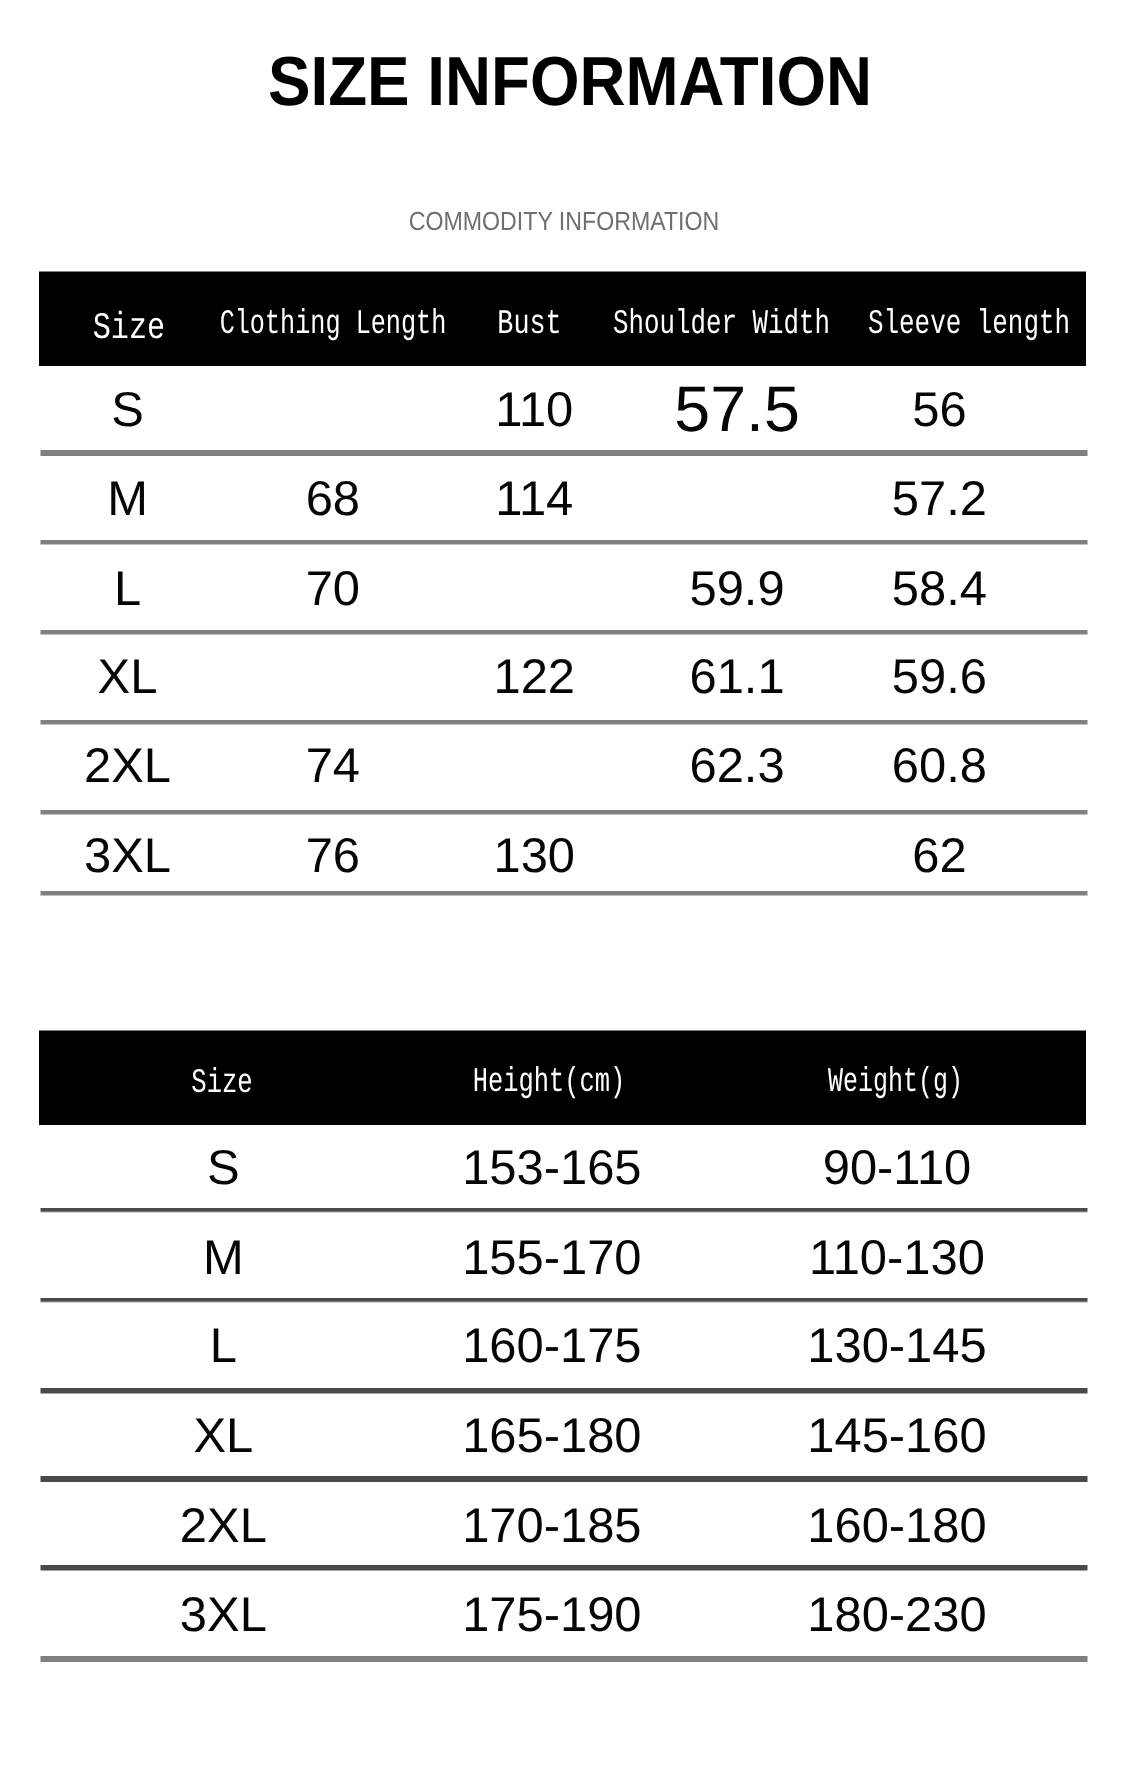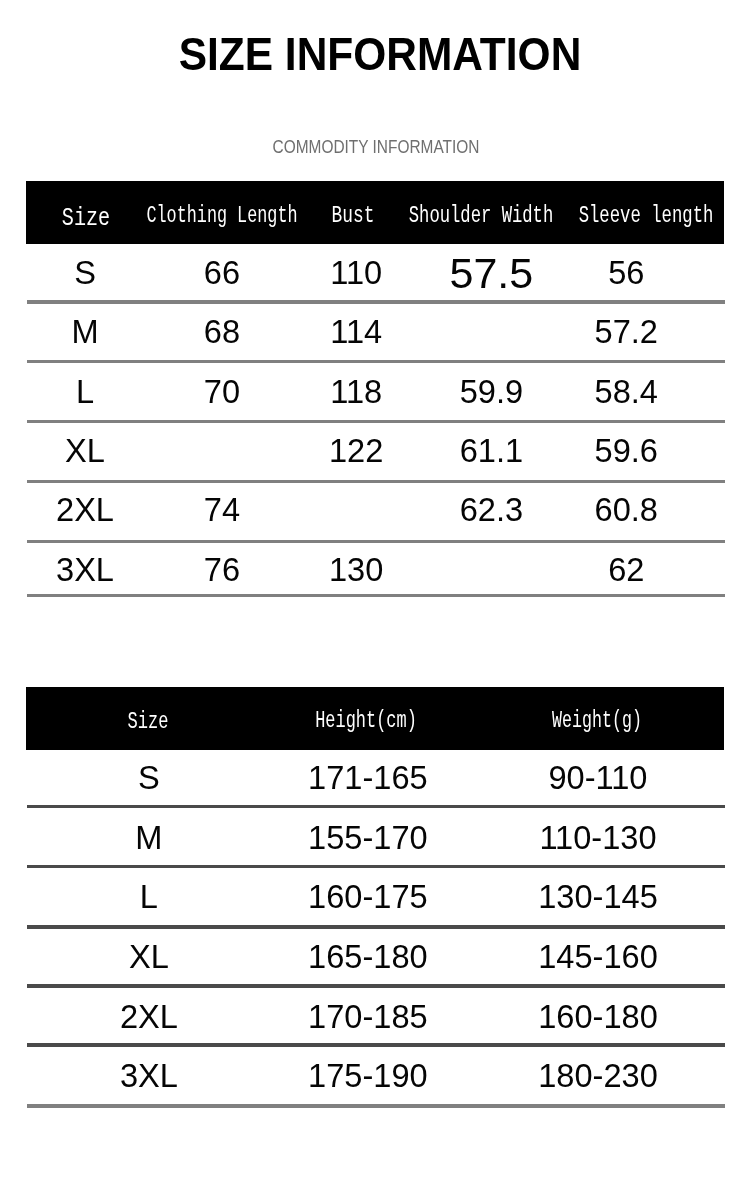--- a/index.html
+++ b/index.html
@@ -24,37 +24,35 @@
   <div class="tbl" style="top: 180.9px; height: 417.7px;">
     <div class="thead" style="height: 63px;">
       <div class="c" style="left: -140.2px; top: 8.05px; height: 60px; line-height: 60px; font-size: 25px; transform: translateZ(0px) scaleX(0.805);">Size</div>
       <div class="c" style="left: -4px; top: 5.55px; height: 60px; line-height: 60px; font-size: 23px; transform: translateZ(0px) scaleX(0.7299);">Clothing Length</div>
       <div class="c" style="left: 126.8px; top: 5.55px; height: 60px; line-height: 60px; font-size: 23px; transform: translateZ(0px) scaleX(0.7765);">Bust</div>
       <div class="c" style="left: 254.4px; top: 5.55px; height: 60px; line-height: 60px; font-size: 23px; transform: translateZ(0px) scaleX(0.7479);">Shoulder Width</div>
       <div class="c" style="left: 419.6px; top: 5.55px; height: 60px; line-height: 60px; font-size: 23px; transform: translateZ(0px) scaleX(0.7508);">Sleeve length</div>
     </div>
     <div class="trow" style="top: 63px; height: 57.1px;">
       <div class="c" style="left: -141.4px; top: -6.384px; height: 70px; line-height: 70px; font-size: 32.6px;">S</div>
-      <div class="c" style="left: -4.5px; top: -6.384px; height: 70px; line-height: 70px; font-size: 32.6px;">66</div>
       <div class="c" style="left: 129.8px; top: -6.384px; height: 70px; line-height: 70px; font-size: 32.6px;">110</div>
       <div class="c" style="left: 265px; top: -6.384px; height: 70px; line-height: 70px; font-size: 43px;">57.5</div>
       <div class="c" style="left: 399.9px; top: -6.384px; height: 70px; line-height: 70px; font-size: 32.6px;">56</div>
     </div>
       <div class="rule" style="top: 119.3px;"></div>
     <div class="trow" style="top: 124.1px; height: 55.6px;">
       <div class="c" style="left: -141.4px; top: -7.984px; height: 70px; line-height: 70px; font-size: 32.6px;">M</div>
       <div class="c" style="left: -4.5px; top: -7.984px; height: 70px; line-height: 70px; font-size: 32.6px;">68</div>
       <div class="c" style="left: 129.8px; top: -7.984px; height: 70px; line-height: 70px; font-size: 32.6px;">114</div>
       <div class="c" style="left: 399.9px; top: -7.984px; height: 70px; line-height: 70px; font-size: 32.6px;">57.2</div>
     </div>
       <div class="rule" style="top: 178.9px;"></div>
     <div class="trow" style="top: 183.7px; height: 55.9px;">
       <div class="c" style="left: -141.4px; top: -8.084px; height: 70px; line-height: 70px; font-size: 32.6px;">L</div>
       <div class="c" style="left: -4.5px; top: -8.084px; height: 70px; line-height: 70px; font-size: 32.6px;">70</div>
-      <div class="c" style="left: 129.8px; top: -8.084px; height: 70px; line-height: 70px; font-size: 32.6px;">118</div>
       <div class="c" style="left: 265px; top: -8.084px; height: 70px; line-height: 70px; font-size: 32.6px;">59.9</div>
       <div class="c" style="left: 399.9px; top: -8.084px; height: 70px; line-height: 70px; font-size: 32.6px;">58.4</div>
     </div>
       <div class="rule" style="top: 238.8px;"></div>
     <div class="trow" style="top: 243.6px; height: 56px;">
       <div class="c" style="left: -141.4px; top: -8.584px; height: 70px; line-height: 70px; font-size: 32.6px;">XL</div>
       <div class="c" style="left: 129.8px; top: -8.584px; height: 70px; line-height: 70px; font-size: 32.6px;">122</div>
       <div class="c" style="left: 265px; top: -8.584px; height: 70px; line-height: 70px; font-size: 32.6px;">61.1</div>
       <div class="c" style="left: 399.9px; top: -8.584px; height: 70px; line-height: 70px; font-size: 32.6px;">59.6</div>
     </div>
@@ -75,21 +73,21 @@
       <div class="rule" style="top: 412.9px;"></div>
   </div>
   <div class="tbl" style="top: 686.7px; height: 422.3px;">
     <div class="thead" style="height: 63.8px;">
       <div class="c" style="left: -78.7px; top: 5.75px; height: 60px; line-height: 60px; font-size: 23px; transform: translateZ(0px) scaleX(0.7415);">Size</div>
       <div class="c" style="left: 139.8px; top: 4.75px; height: 60px; line-height: 60px; font-size: 23px; transform: translateZ(0px) scaleX(0.7364);">Height(cm)</div>
       <div class="c" style="left: 371px; top: 4.75px; height: 60px; line-height: 60px; font-size: 23px; transform: translateZ(0px) scaleX(0.7231);">Weight(g)</div>
     </div>
     <div class="trow" style="top: 63.8px; height: 55.1px;">
       <div class="c" style="left: -77.5px; top: -7.384px; height: 70px; line-height: 70px; font-size: 32.6px;">S</div>
-      <div class="c" style="left: 141.5px; top: -7.384px; height: 70px; line-height: 70px; font-size: 32.6px;">171-165</div>
+      <div class="c" style="left: 141.5px; top: -7.384px; height: 70px; line-height: 70px; font-size: 32.6px;">153-165</div>
       <div class="c" style="left: 371.6px; top: -7.384px; height: 70px; line-height: 70px; font-size: 32.6px;">90-110</div>
     </div>
       <div class="rule" style="top: 118.1px; background: rgb(74, 74, 74);"></div>
     <div class="trow" style="top: 122.9px; height: 55.9px;">
       <div class="c" style="left: -77.5px; top: -6.884px; height: 70px; line-height: 70px; font-size: 32.6px;">M</div>
       <div class="c" style="left: 141.5px; top: -6.884px; height: 70px; line-height: 70px; font-size: 32.6px;">155-170</div>
       <div class="c" style="left: 371.6px; top: -6.884px; height: 70px; line-height: 70px; font-size: 32.6px;">110-130</div>
     </div>
       <div class="rule" style="top: 178px; background: rgb(74, 74, 74);"></div>
     <div class="trow" style="top: 182.8px; height: 56.3px;">

